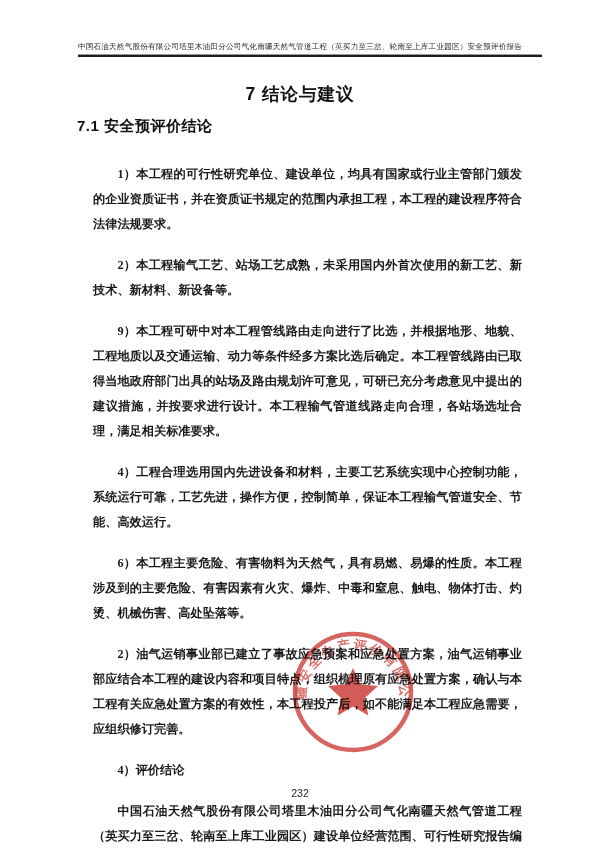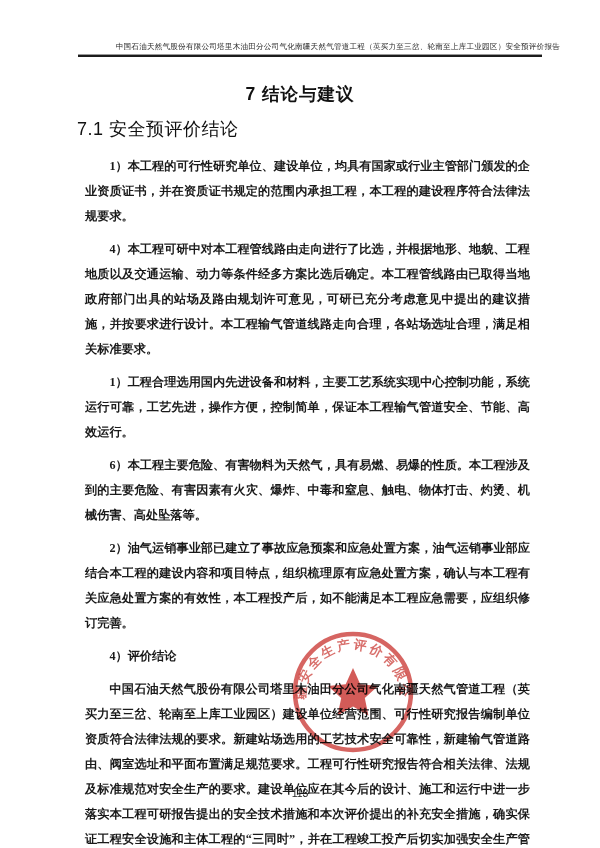--- a/index.html
+++ b/index.html
@@ -7,23 +7,23 @@
     position: relative;
     width: 600px;
     height: 848px;
     background: #ffffff;
     overflow: hidden;
     font-family: "Liberation Serif", serif;
   }
   .running-header {
     position: absolute;
     top: 42px;
-    left: 96px;
+    left: 68px;
     width: 464px;
-    text-align: right;
+    text-align: center;
     font-size: 7.6px;
     letter-spacing: 0.2px;
     color: #2b2b2b;
     font-family: "Liberation Serif", serif;
     white-space: nowrap;
   }
   .header-rule {
     position: absolute;
     top: 54px;
     left: 78px;
@@ -40,39 +40,39 @@
     font-size: 17.5px;
     font-weight: bold;
     color: #111;
     font-family: "Liberation Sans", sans-serif;
     letter-spacing: 1px;
   }
   .section-heading {
     position: absolute;
     top: 117px;
     left: 77px;
-    font-size: 18px;
-    font-weight: normal;
+    font-size: 15px;
+    font-weight: bold;
     color: #111;
     font-family: "Liberation Sans", sans-serif;
     letter-spacing: 0.5px;
   }
   .body-text {
     position: absolute;
     top: 146px;
     left: 77px;
     width: 461px;
     font-size: 12.2px;
     line-height: 25px;
     color: #1a1a1a;
     text-align: justify;
     font-weight: 600;
   }
   .body-text p {
-    margin: 8px;
+    margin: 16px;
     text-indent: 2em;
   }
   .stamp {
     position: absolute;
     left: 290px;
     top: 629px;
     width: 126px;
     height: 126px;
     mix-blend-mode: multiply;
     opacity: 0.88;
@@ -97,34 +97,35 @@
   <div class="running-header">中国石油天然气股份有限公司塔里木油田分公司气化南疆天然气管道工程（英买力至三岔、轮南至上库工业园区）安全预评价报告</div>
 
   <div class="header-rule"></div>
 
   <div class="chapter-title">7 结论与建议</div>
 
   <div class="section-heading">7.1 安全预评价结论</div>
 
   <div class="body-text">
     <p>1）本工程的可行性研究单位、建设单位，均具有国家或行业主管部门颁发的企业资质证书，并在资质证书规定的范围内承担工程，本工程的建设程序符合法律法规要求。</p>
-    <p>4）本工程可研中对本工程管线路由走向进行了比选，并根据地形、地貌、工程地质以及交通运输、动力等条件经多方案比选后确定。本工程管线路由已取得当地政府部门出具的站场及路由规划许可意见，可研已充分考虑意见中提出的建议措施，并按要求进行设计。本工程输气管道线路走向合理，各站场选址合理，满足相关标准要求。</p>
-    <p>1）工程合理选用国内先进设备和材料，主要工艺系统实现中心控制功能，系统运行可靠，工艺先进，操作方便，控制简单，保证本工程输气管道安全、节能、高效运行。</p>
+    <p>2）本工程输气工艺、站场工艺成熟，未采用国内外首次使用的新工艺、新技术、新材料、新设备等。</p>
+    <p>9）本工程可研中对本工程管线路由走向进行了比选，并根据地形、地貌、工程地质以及交通运输、动力等条件经多方案比选后确定。本工程管线路由已取得当地政府部门出具的站场及路由规划许可意见，可研已充分考虑意见中提出的建议措施，并按要求进行设计。本工程输气管道线路走向合理，各站场选址合理，满足相关标准要求。</p>
+    <p>4）工程合理选用国内先进设备和材料，主要工艺系统实现中心控制功能，系统运行可靠，工艺先进，操作方便，控制简单，保证本工程输气管道安全、节能、高效运行。</p>
     <p>6）本工程主要危险、有害物料为天然气，具有易燃、易爆的性质。本工程涉及到的主要危险、有害因素有火灾、爆炸、中毒和窒息、触电、物体打击、灼烫、机械伤害、高处坠落等。</p>
     <p>2）油气运销事业部已建立了事故应急预案和应急处置方案，油气运销事业部应结合本工程的建设内容和项目特点，组织梳理原有应急处置方案，确认与本工程有关应急处置方案的有效性，本工程投产后，如不能满足本工程应急需要，应组织修订完善。</p>
     <p>4）评价结论</p>
     <p>中国石油天然气股份有限公司塔里木油田分公司气化南疆天然气管道工程（英买力至三岔、轮南至上库工业园区）建设单位经营范围、可行性研究报告编制单位资质符合法律法规的要求。新建站场选用的工艺技术安全可靠性，新建输气管道路由、阀室选址和平面布置满足规范要求。工程可行性研究报告符合相关法律、法规及标准规范对安全生产的要求。建设单位应在其今后的设计、施工和运行中进一步落实本工程可研报告提出的安全技术措施和本次评价提出的补充安全措施，确实保证工程安全设施和主体工程的“三同时”，并在工程竣工投产后切实加强安全生产管理，以实现工程安全、平稳运行，建成投产后可以达到安全生产的目的。</p>
   </div>
 
   <svg class="stamp" viewBox="0 0 126 126" xmlns="http://www.w3.org/2000/svg">
     <circle cx="63" cy="63" r="58" fill="none" stroke="#c8302b" stroke-width="4.5" opacity="0.85"></circle>
     <polygon points="63,39 70.3,55.2 88,57.1 74.8,69.1 78.4,86.5 63,77.6 47.6,86.5 51.2,69.1 38,57.1 55.7,55.2" fill="#c8302b" opacity="0.9"></polygon>
     <defs>
       <path id="arcPath" d="M 16 78 A 48 48 0 1 1 110 78" fill="none"></path>
     </defs>
     <text font-size="13" fill="#c8302b" opacity="0.8" letter-spacing="2.5" font-family="Liberation Serif, serif" font-weight="bold">
       <textPath href="#arcPath" startOffset="50%" text-anchor="middle">新疆安全生产评价有限公司</textPath>
     </text>
   </svg>
 
-  <div class="page-number">113</div>
+  <div class="page-number">232</div>
 
 </div>
 
 </body></html>

